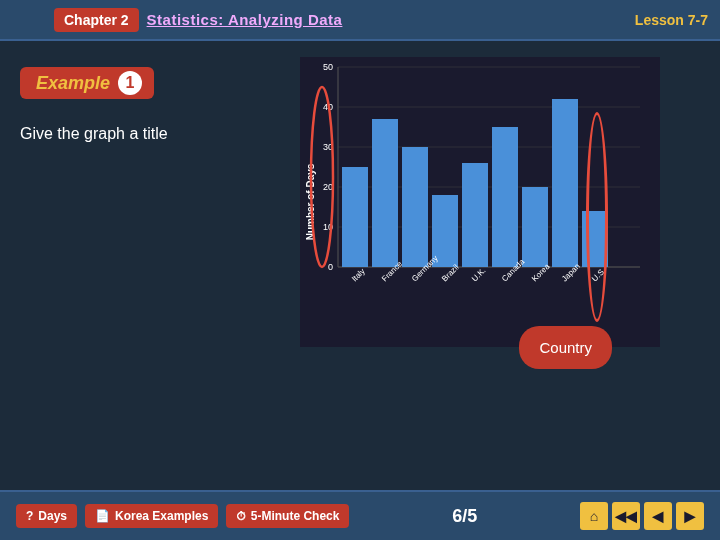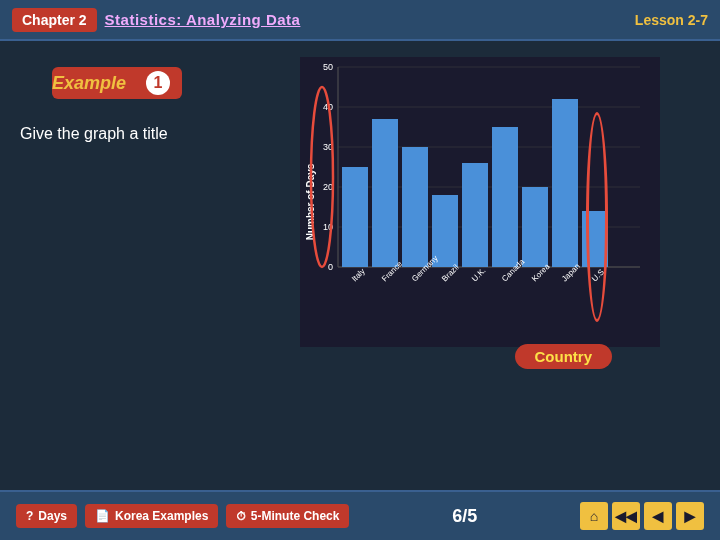--- a/index.html
+++ b/index.html
@@ -36,20 +36,21 @@
       gap: 8px;
     }
 
     .chapter-badge {
       background: #c0392b;
       color: white;
       font-weight: bold;
       font-size: 14px;
       padding: 4px 10px;
       border-radius: 4px;
+      margin-left: 42px;
     }
 
     .header-title {
       color: #f0abfc;
       font-size: 15px;
       font-weight: bold;
       letter-spacing: 0.5px;
       text-decoration: underline;
     }
 
@@ -69,26 +70,25 @@
 
     
     .left-panel {
       width: 260px;
       padding-top: 10px;
     }
 
     .example-badge {
       display: inline-flex;
       align-items: center;
-      gap: 20px;
+      gap: 8px;
       background: #c0392b;
       border-radius: 6px;
-      padding: 4px 12px 4px 0;
+      padding: 4px 12px 4px 16px;
       margin-bottom: 24px;
-      margin-left: 32px;
     }
 
     .example-label {
       color: #f0c040;
       font-style: italic;
       font-size: 18px;
       font-weight: bold;
     }
 
     .example-num {
@@ -136,24 +136,24 @@
       z-index: 10;
     }
 
     
     .country-highlight {
       position: absolute;
       bottom: 105px;
       right: 88px;
       background: #c0392b;
       border-radius: 20px;
-      padding: 4px 20px;
-      color: #fde047;
+      padding: 13px 20px;
+      color: #ffffff;
       font-size: 15px;
-      font-weight: bold;
+      font-weight: normal;
       z-index: 10;
     }
 
     
     .footer {
       position: absolute;
       bottom: 0;
       left: 0;
       right: 0;
       height: 50px;
@@ -221,21 +221,21 @@
 </head>
 <body>
 
 <div class="page">
 
   <div class="header">
     <div class="header-left">
       <div class="chapter-badge">Chapter 2</div>
       <span class="header-title">Statistics: Analyzing Data</span>
     </div>
-    <span class="lesson-badge">Lesson 2-7</span>
+    <span class="lesson-badge">Lesson 7-7</span>
   </div>
 
   <div class="main">
 
     <div class="left-panel">
       <div class="example-badge">
         <span class="example-label">Example</span>
         <span class="example-num">1</span>
       </div>
       <p class="instruction-text">Give the graph a title</p>

